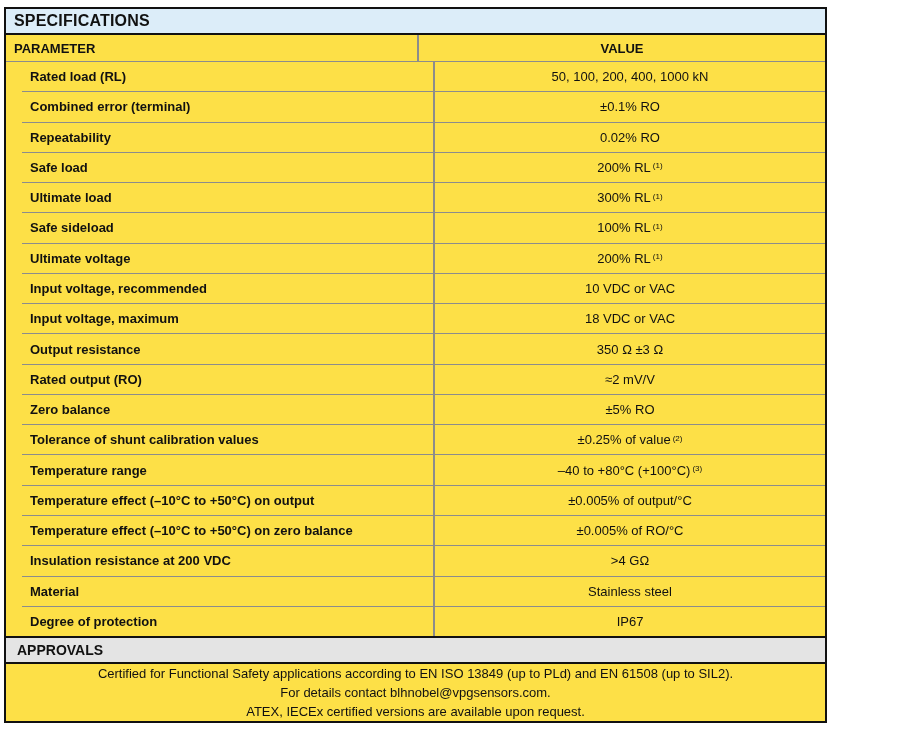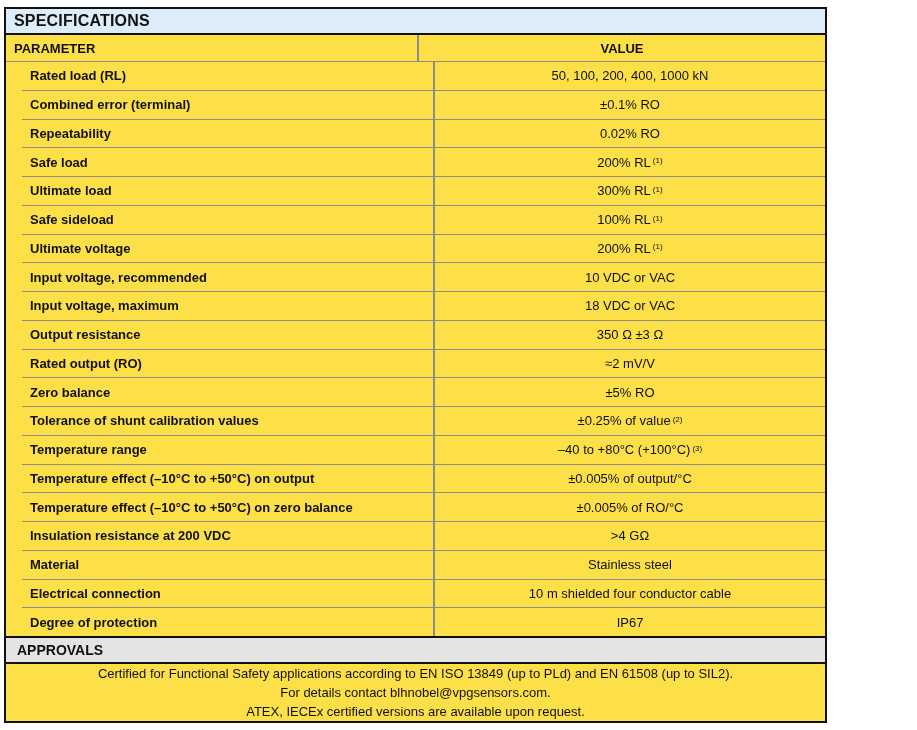--- a/index.html
+++ b/index.html
@@ -231,26 +231,20 @@
         </div>
   </div>
 
   <div class="data-row">
     <div class="param-cell">Material</div>
     <div class="value-cell">
           <span>Stainless steel</span>
         </div>
   </div>
 
-  <div class="data-row">
-    <div class="param-cell">Electrical connection</div>
-    <div class="value-cell">
-          <span>10 m shielded four conductor cable</span>
-        </div>
-  </div>
 
   <div class="data-row">
     <div class="param-cell">Degree of protection</div>
     <div class="value-cell">
           <span>IP67</span>
         </div>
   </div>
 </div>
 
   <div class="approvals-row">APPROVALS</div>

